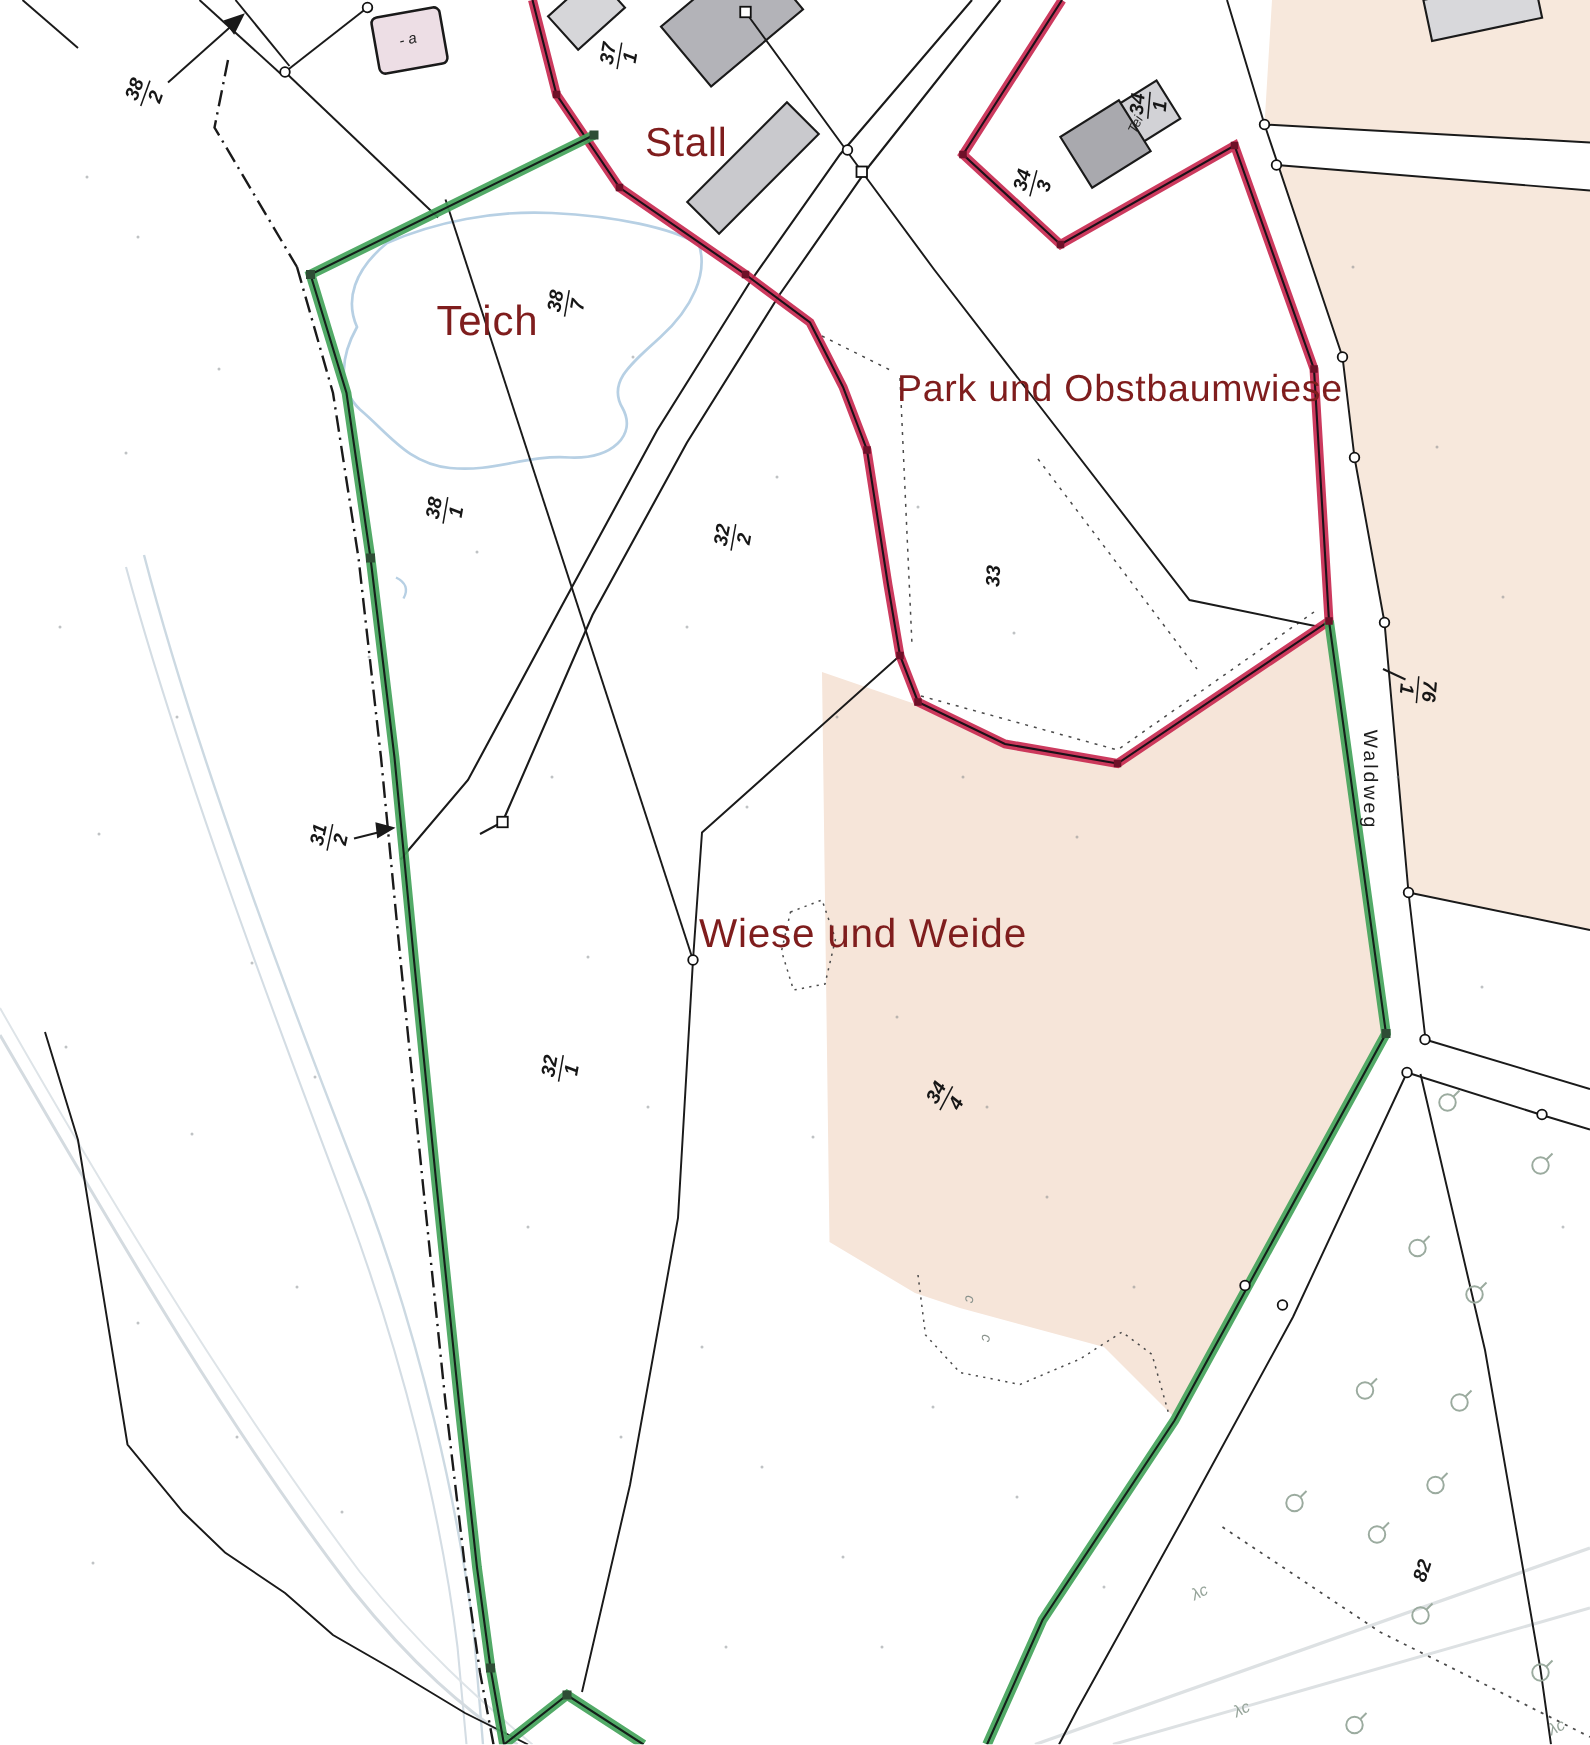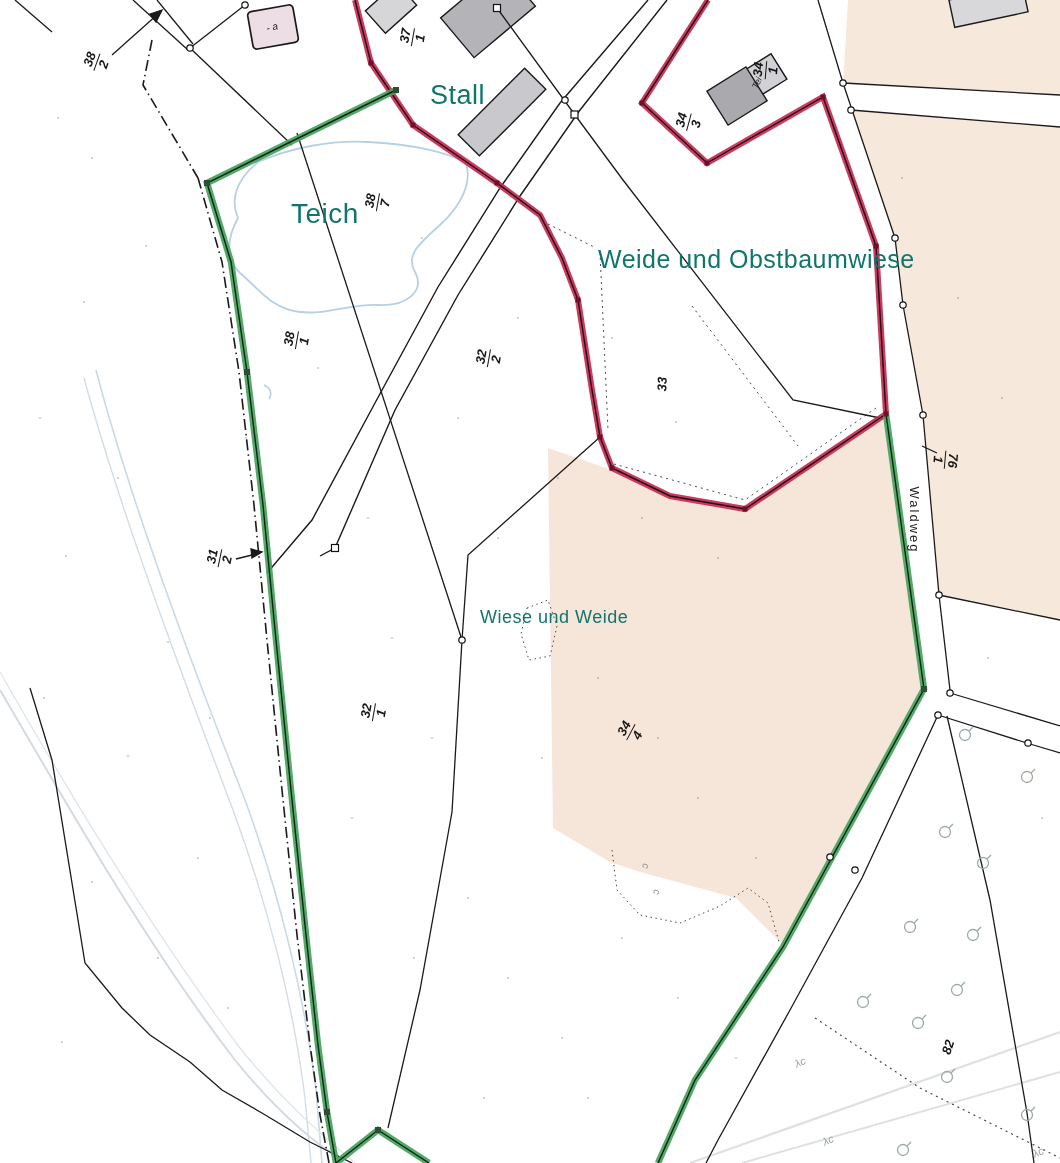--- a/index.html
+++ b/index.html
@@ -1,19 +1,19 @@
 <!DOCTYPE html>
 <html><head>
 <meta charset="utf-8">
 <style>
   html,body{margin:0;padding:0;background:#ffffff;}
   .stage{position:relative;width:1060px;height:1163px;background:#ffffff;overflow:hidden;
          font-family:"Liberation Sans",sans-serif;}
   .stage svg{position:absolute;left:0;top:0;}
-  .lbl{position:absolute;color:#0f766e;white-space:nowrap;}
+  .lbl{position:absolute;color:#7f1d1d;white-space:nowrap;}
   .big{font-size:26px;font-weight:400;letter-spacing:.5px;}
   .frac{position:absolute;transform:translate(-50%,-50%) rotate(var(--r,-78deg));
         font:italic 600 13px "Liberation Sans",sans-serif;color:#161616;
         text-align:center;line-height:1.08;white-space:nowrap;}
   .frac .fn{display:block;border-bottom:1.4px solid #161616;padding:0 2px;}
   .frac .fd{display:block;}
   .plainnum{position:absolute;transform:translate(-50%,-50%) rotate(var(--r,-80deg));
         font:italic 600 13px "Liberation Sans",sans-serif;color:#161616;white-space:nowrap;}
   .wald{position:absolute;transform:translate(-50%,-50%) rotate(90deg);
         font:400 13px "Liberation Sans",sans-serif;letter-spacing:2px;color:#1d1d1d;}
@@ -257,22 +257,22 @@
         <circle cx="246" cy="438" r="1"></circle>
         <circle cx="318" cy="368" r="1"></circle>
     <circle cx="368" cy="518" r="1"></circle>
         <circle cx="414" cy="958" r="1"></circle>
         <circle cx="484" cy="1098" r="1"></circle>
   </g>
 </svg>
 
 <div class="lbl big" style="left:430px;top:80px;font-size:27px">Stall</div>
 <div class="lbl big" style="left:291px;top:198px;font-size:28px">Teich</div>
-<div class="lbl big" style="left:598px;top:245px;font-size:25px">Weide und Obstbaumwiese</div>
-<div class="lbl big" style="left:480px;top:607px;font-size:18px">Wiese und Weide</div>
+<div class="lbl big" style="left:598px;top:245px;font-size:25px">Park und Obstbaumwiese</div>
+<div class="lbl big" style="left:466px;top:607px;font-size:27px">Wiese und Weide</div>
 <div class="wald" style="left:914px;top:520px">Waldweg</div>
 
 <div class="frac" style="left:97px;top:62px;--r:-70deg">
   <span class="fn">38</span>
   <span class="fd">2</span>
 </div>
 <div class="frac" style="left:413px;top:37px;--r:-80deg">
   <span class="fn">37</span>
   <span class="fd">1</span>
 </div>

